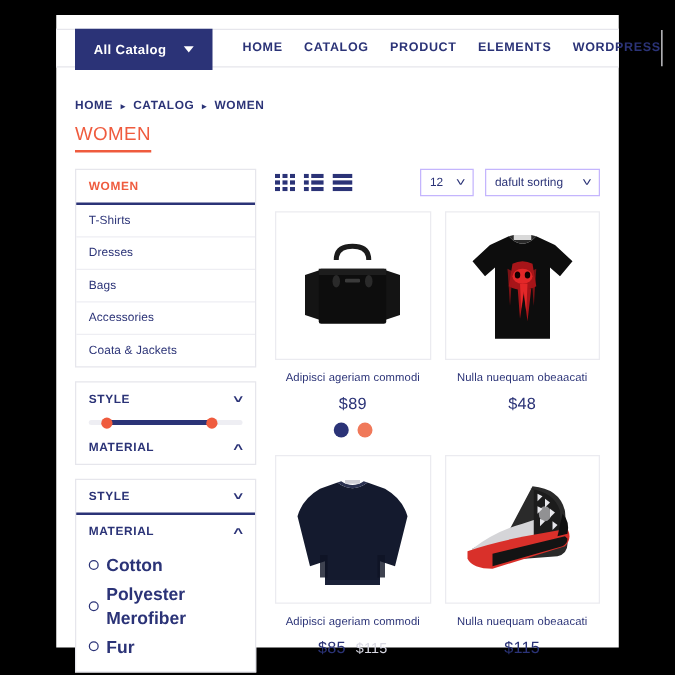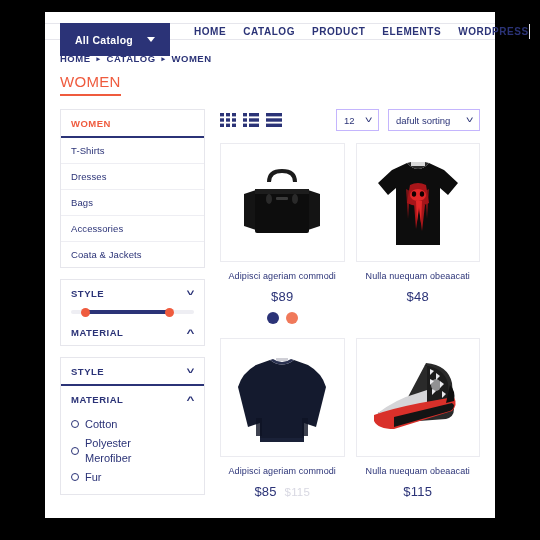--- a/index.html
+++ b/index.html
@@ -17,22 +17,22 @@
     left: 45px;
     top: 12px;
     width: 450px;
     height: 506px;
     background: #ffffff;
   }
 
   
   .navbar {
     position: relative;
-    height: 17px;
-    margin: 11px 0 0 0;
+    height: 31px;
+    margin: 11px 0 12px 0;
     display: flex;
     align-items: stretch;
     border: 1px solid #e6e6ec;
     border-left: none;
     border-right: none;
     background: #ffffff;
     text-align: center;
   }
   .catalog-btn {
     background: #2b3377;
@@ -214,23 +214,24 @@
     cursor: pointer;
   }
   .radio-dot {
     width: 8px; height: 8px;
     min-width: 8px;
     border: 1.2px solid #2b3377;
     border-radius: 50%;
     background: #fff;
   }
   .radio-label {
-    font-size: 11px;
+    font-size: 14px;
     color: #2b3377;
     line-height: 1.35;
+    font-weight: bold;
   }
 
   
   .toolbar {
     display: flex;
     align-items: center;
     margin-bottom: 12px;
   }
   .view-icons { display: flex; gap: 7px; align-items: flex-start; }
   .vi { cursor: pointer; display: block; }

